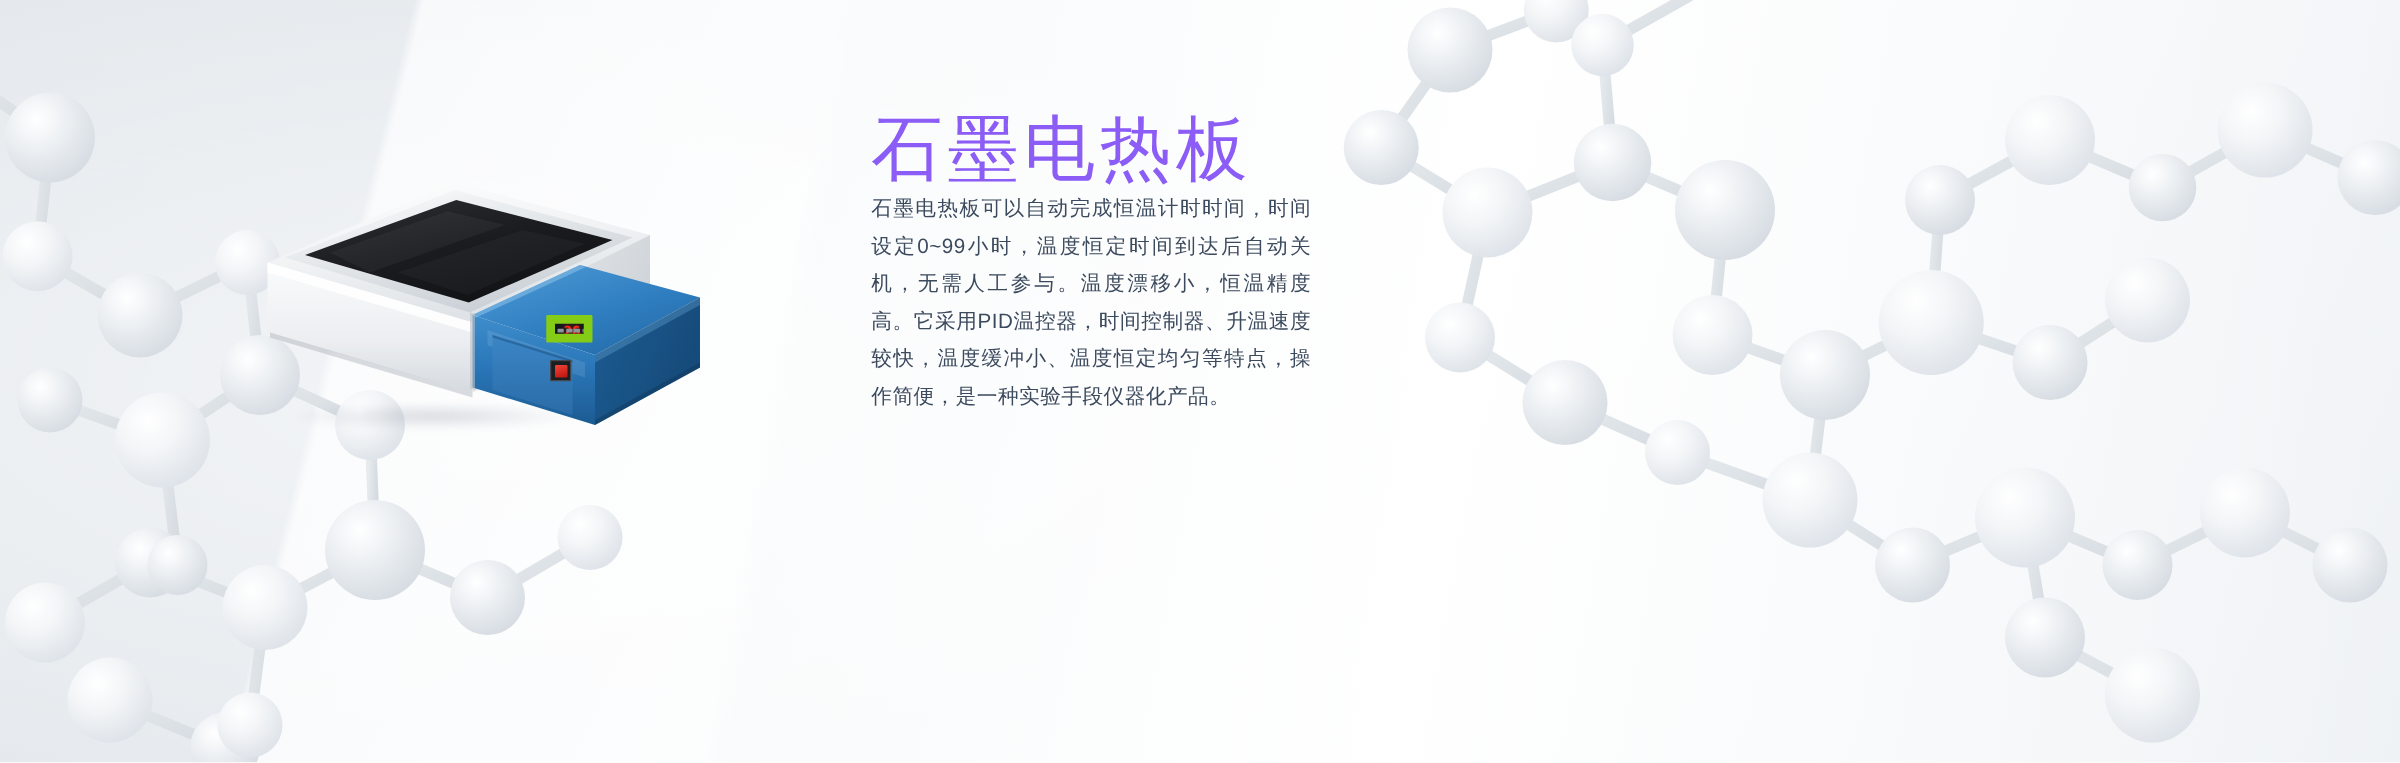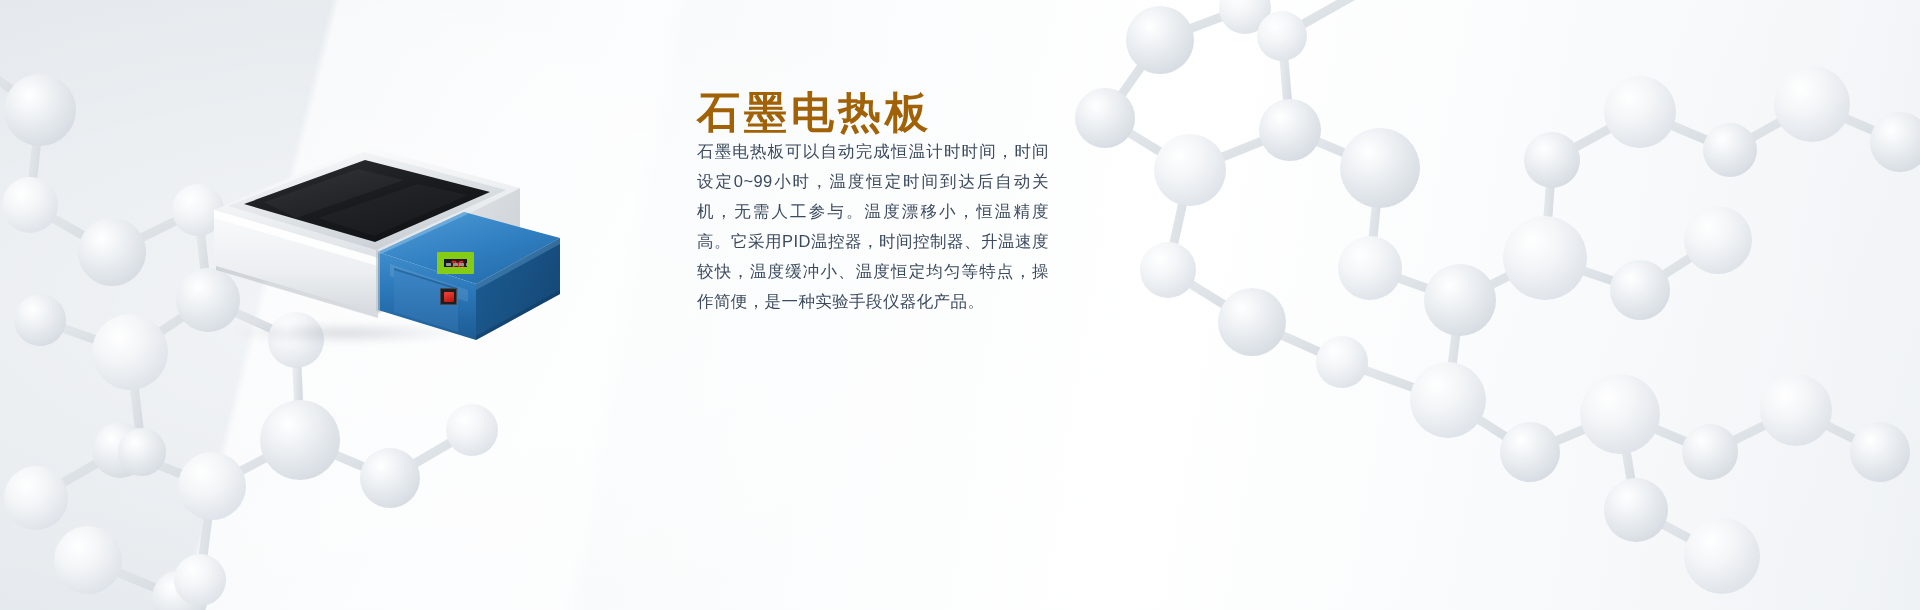--- a/index.html
+++ b/index.html
@@ -41,24 +41,24 @@
   .molecules svg { display:block; width: 1920px; height: 610px; }
 
   
   .copy {
     position: absolute;
     left: 697px;
     top: 88px;
     width: 400px;
   }
   .title {
-    font-size: 43px;
+    font-size: 57px;
     line-height: 1.12;
-    font-weight: bold;
-    color: #a16207;
+    font-weight: normal;
+    color: #8b5cf6;
     letter-spacing: 4px;
     white-space: nowrap;
   }
   .desc {
     font-size: 16.5px;
     line-height: 30px;
     color: #3c4a5e;
     width: 352px;
     text-align: justify;
     letter-spacing: 0.4px;

